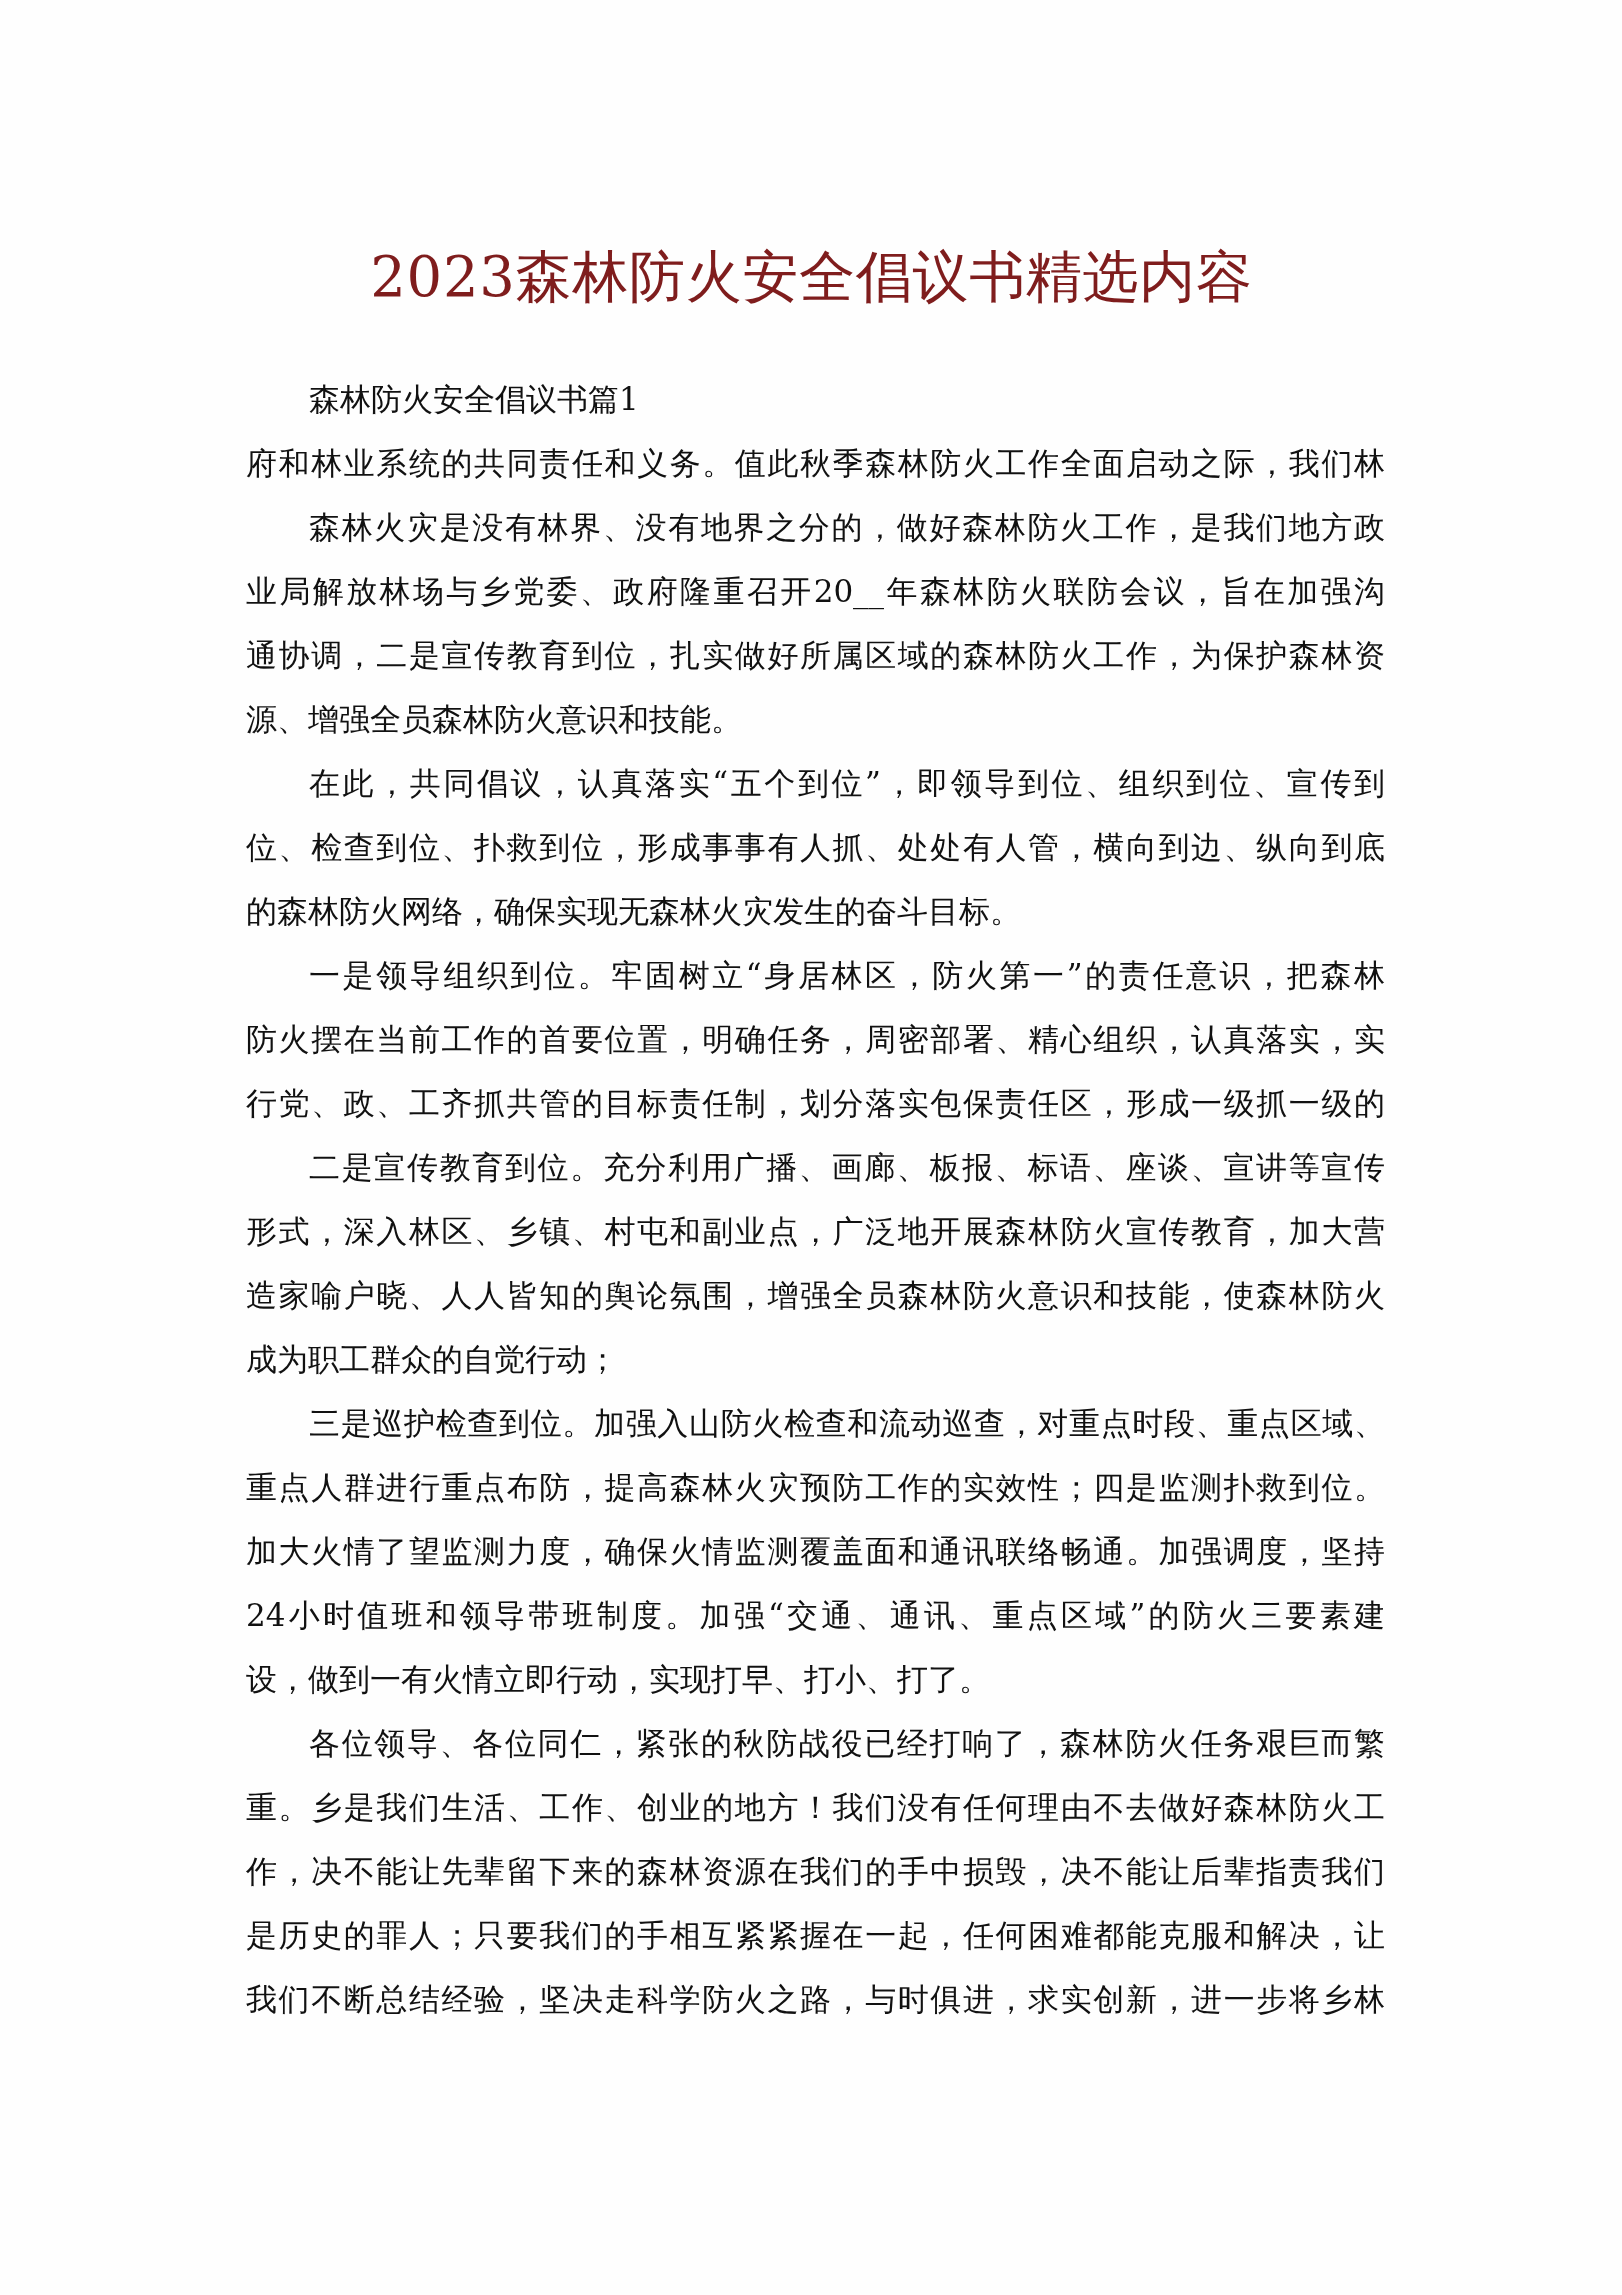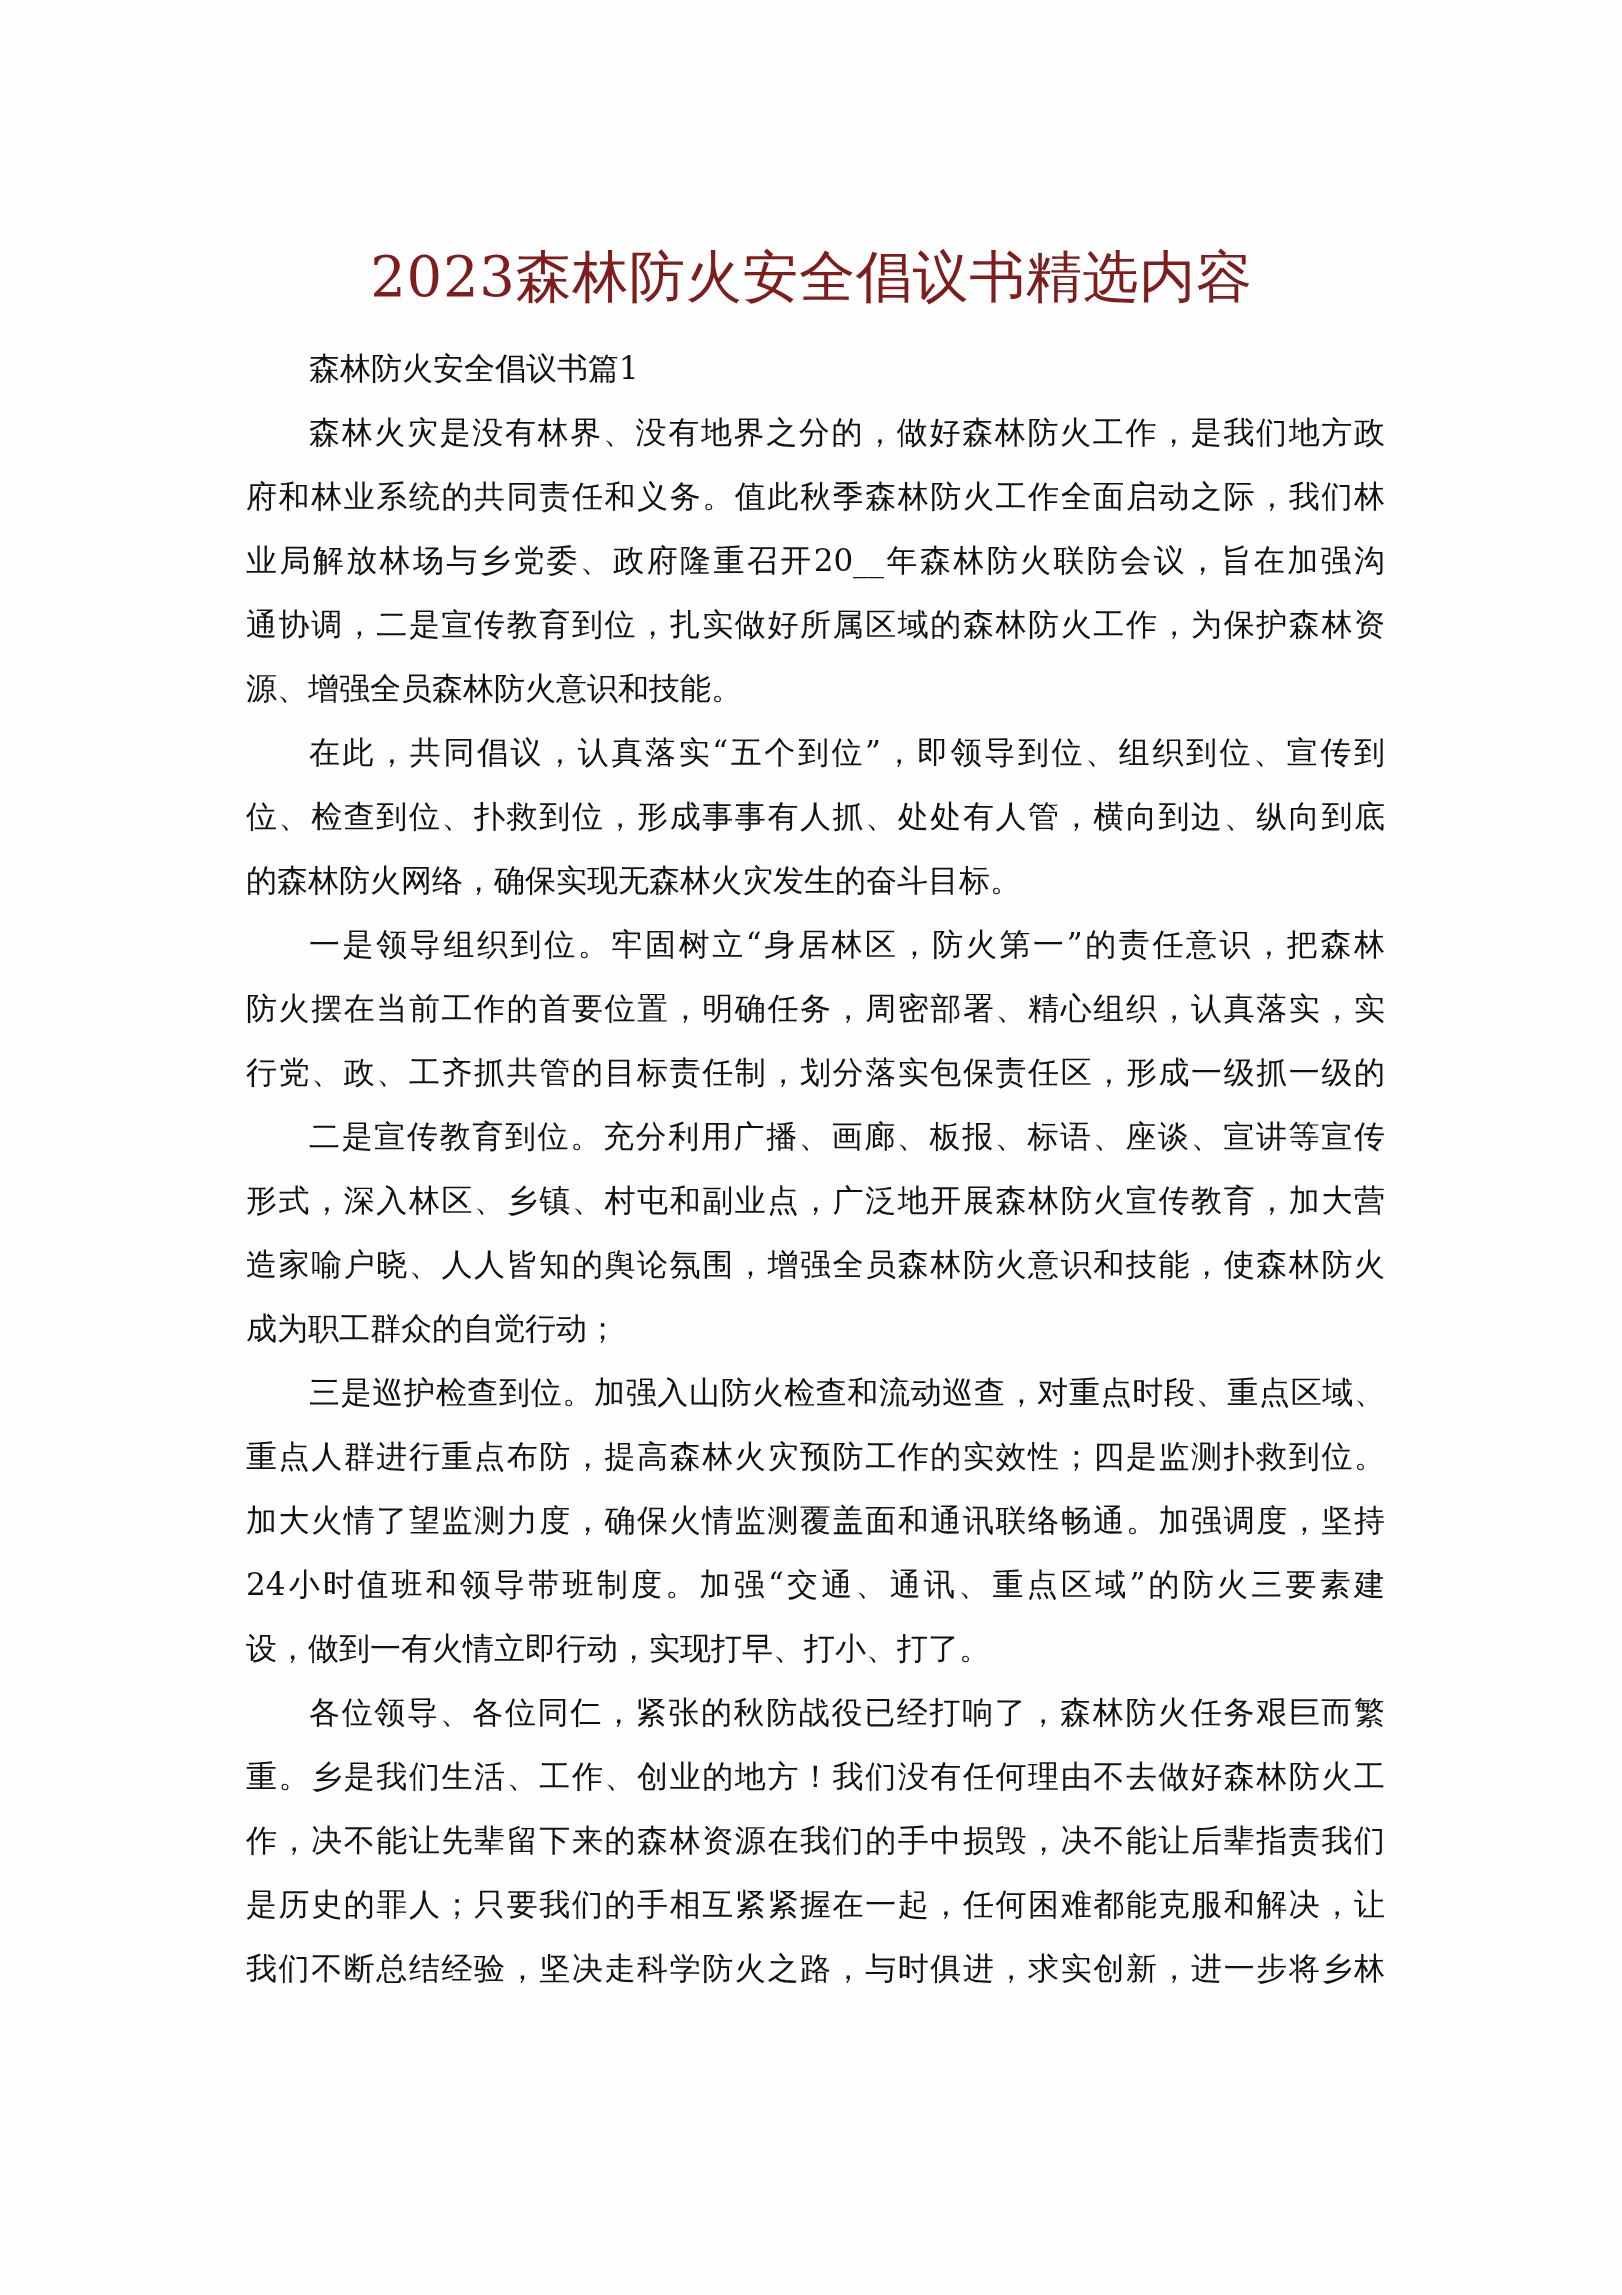--- a/index.html
+++ b/index.html
@@ -9,42 +9,42 @@
       background: #fefefe;
       font-family: "DejaVu Serif", "Liberation Serif", serif;
       color: #111111;
     }
     .title {
       position: absolute; left: 0; top: 196px; width: 1623px;
       text-align: center; font-size: 56px; line-height: 85px;
       letter-spacing: 0.7px; color: #7f1d1d; font-weight: normal;
     }
     .body {
-      position: absolute; left: 246px; top: 336px; width: 1139px;
+      position: absolute; left: 246px; top: 367px; width: 1139px;
     }
     .line {
       height: 64px; line-height: 64px; font-size: 31px;
       white-space: nowrap; text-align: justify; text-align-last: justify;
       letter-spacing: 0px;
     }
     .line.last { text-align-last: left; }
     .line.indent { padding-left: 63px; }
   </style>
 </head>
 <body>
 
 <div class="page">
   <h1 class="title">2023森林防火安全倡议书精选内容</h1>
 
   <div class="body">
     <div class="line indent last">森林防火安全倡议书篇1</div>
 
     <div>
+      <div class="line">府和林业系统的共同责任和义务。值此秋季森林防火工作全面启动之际，我们林</div>
       <div class="line indent">森林火灾是没有林界、没有地界之分的，做好森林防火工作，是我们地方政</div>
-      <div class="line">府和林业系统的共同责任和义务。值此秋季森林防火工作全面启动之际，我们林</div>
       <div class="line">业局解放林场与乡党委、政府隆重召开20__年森林防火联防会议，旨在加强沟</div>
       <div class="line">通协调，二是宣传教育到位，扎实做好所属区域的森林防火工作，为保护森林资</div>
       <div class="line last">源、增强全员森林防火意识和技能。</div>
     </div>
 
     <div>
       <div class="line indent">在此，共同倡议，认真落实“五个到位”，即领导到位、组织到位、宣传到</div>
       <div class="line">位、检查到位、扑救到位，形成事事有人抓、处处有人管，横向到边、纵向到底</div>
       <div class="line last">的森林防火网络，确保实现无森林火灾发生的奋斗目标。</div>
     </div>

